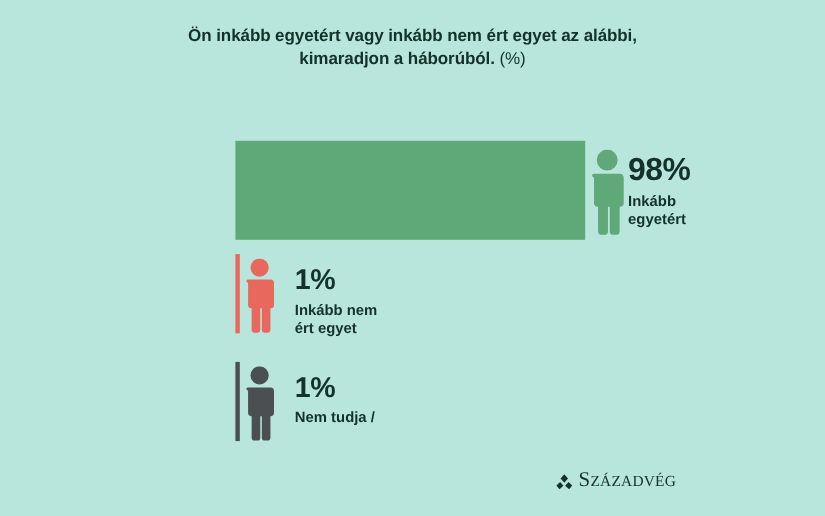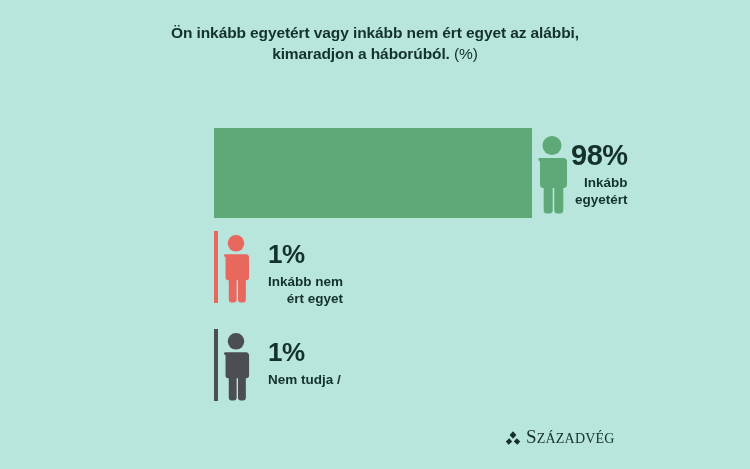--- a/index.html
+++ b/index.html
@@ -97,21 +97,20 @@
     font-weight: bold;
     line-height: 31px;
     letter-spacing: -0.5px;
   }
   .value.small { font-size: 26px; }
   .caption {
     font-size: 13.5px;
     font-weight: bold;
     line-height: 17px;
     margin-top: 3px;
-    text-align: right;
   }
 
   .labels-green { left: 527px; top: 12px; }
   .labels-red   { left: 224px; top: 111px; }
   .labels-dark  { left: 224px; top: 209px; }
 
   
   .source {
     position: absolute;
     left: 167px;

